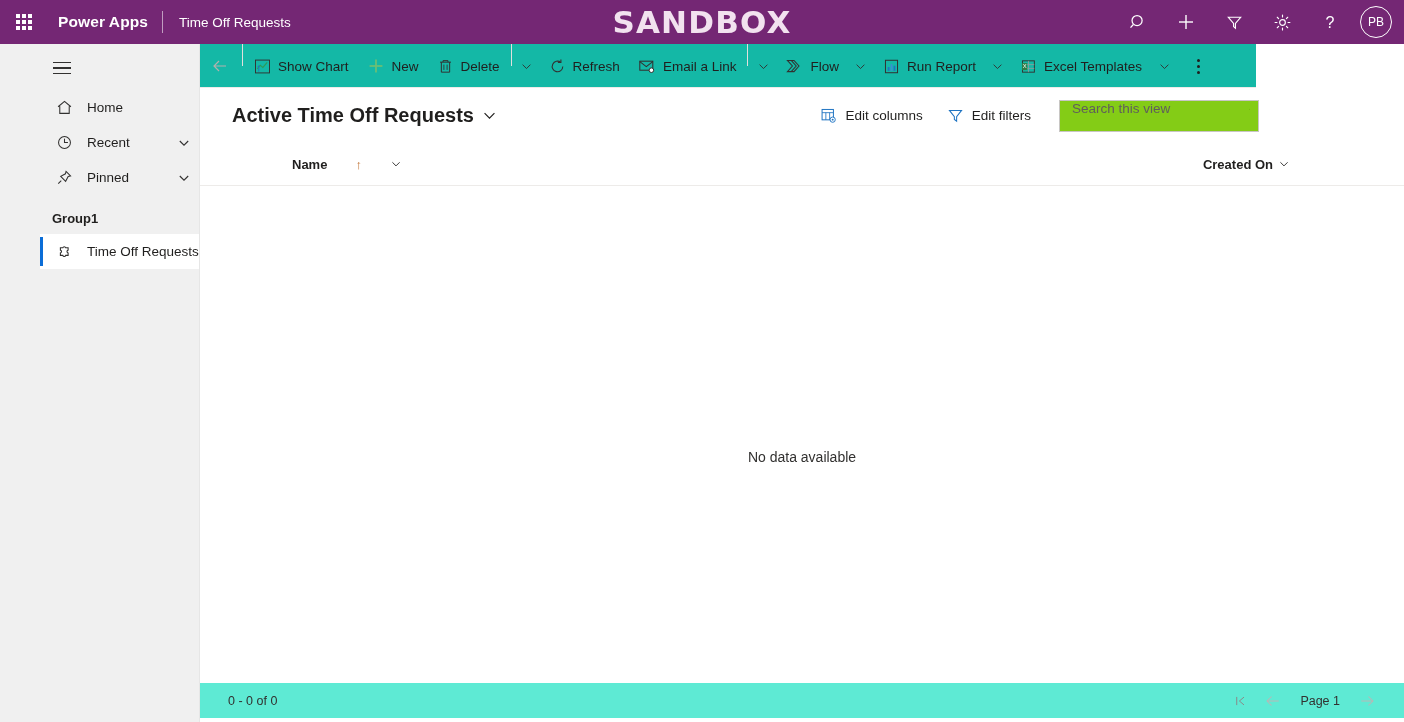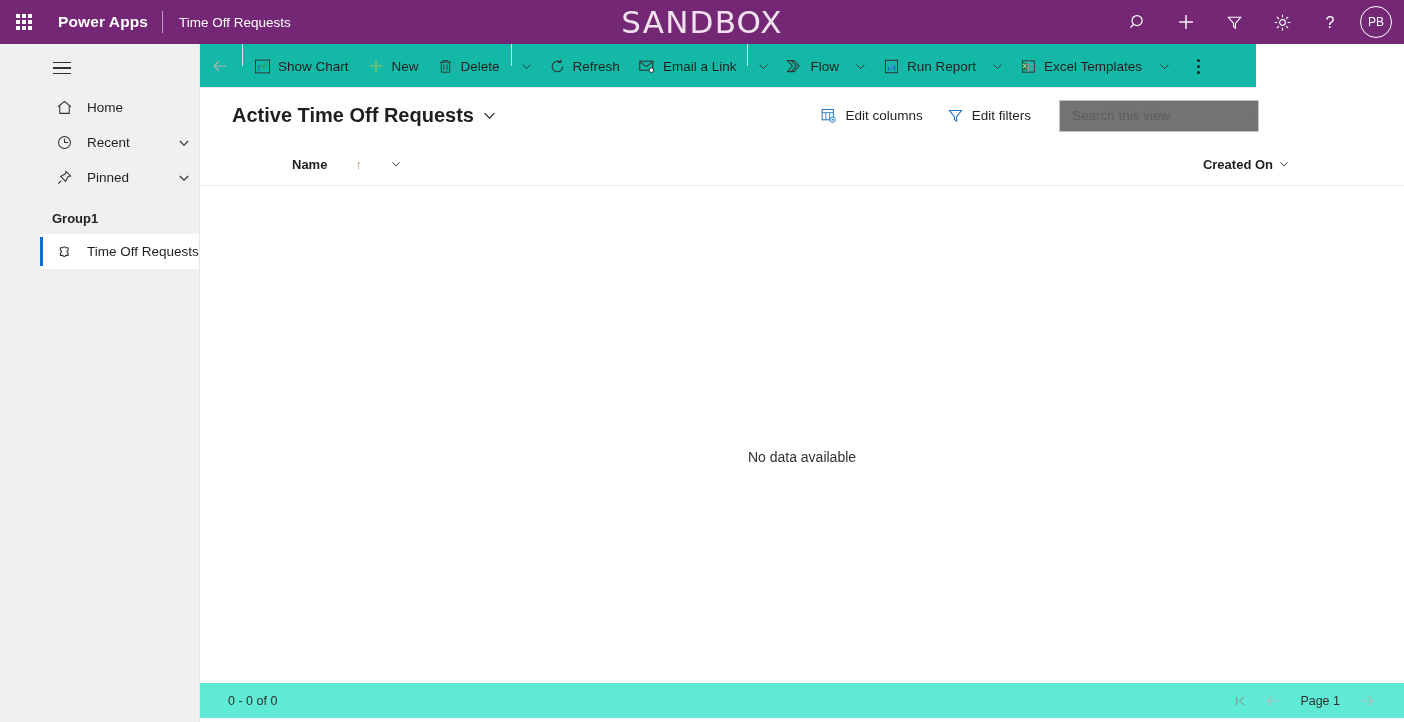--- a/index.html
+++ b/index.html
@@ -36,21 +36,21 @@
   .hdr-divider { width: 1px; height: 22px; background: rgba(255,255,255,.55); }
   .app-name {
     font-size: 13.5px; color: #ffffff; padding-left: 16px; white-space: nowrap;
   }
   .env-banner {
     position: absolute; left: 0; right: 0; top: 0; height: 44px;
     display: flex; align-items: center; justify-content: center;
     pointer-events: none;
   }
   .env-banner span {
-    font-size: 31px; font-weight: 400; letter-spacing: 1.2px;
+    font-size: 31px; font-weight: 700; letter-spacing: 1.2px;
     color: #f2e2ef; font-family: "DejaVu Sans", sans-serif;
   }
   .hdr-right {
     position: absolute; right: 8px; top: 0; height: 44px;
     display: flex; align-items: center; gap: 0;
     z-index: 5;
   }
   .hdr-btn {
     width: 48px; height: 44px; display: flex; align-items: center;
     justify-content: center; cursor: pointer;
@@ -143,22 +143,22 @@
   .view-actions {
     margin-left: auto; display: flex; align-items: center;
     gap: 4px; padding-right: 32px;
   }
   .va-btn {
     display: flex; align-items: center; gap: 8px; padding: 6px 10px;
     cursor: pointer; font-size: 13.5px; color: #201f1e; white-space: nowrap;
   }
   .search-box {
     margin-left: 14px; width: 200px; height: 32px;
-    border: 1px solid #c8c6c4; background: #737373;
-    display: flex; align-items: center; padding: 0 8px 0 12px;
+    border: 1px solid #c8c6c4; background: #84cc16;
+    display: flex; align-items: flex-start; padding: 0 8px 0 12px;
   }
   .search-box input {
     flex: 1; border: none; outline: none; font-size: 13.5px;
     color: #201f1e; font-family: "Liberation Sans", sans-serif; background: transparent;
   }
   .search-box input::placeholder { color: #605e5c; }
 
   
   .grid-header {
     position: absolute; top: 143px; left: 200px;

